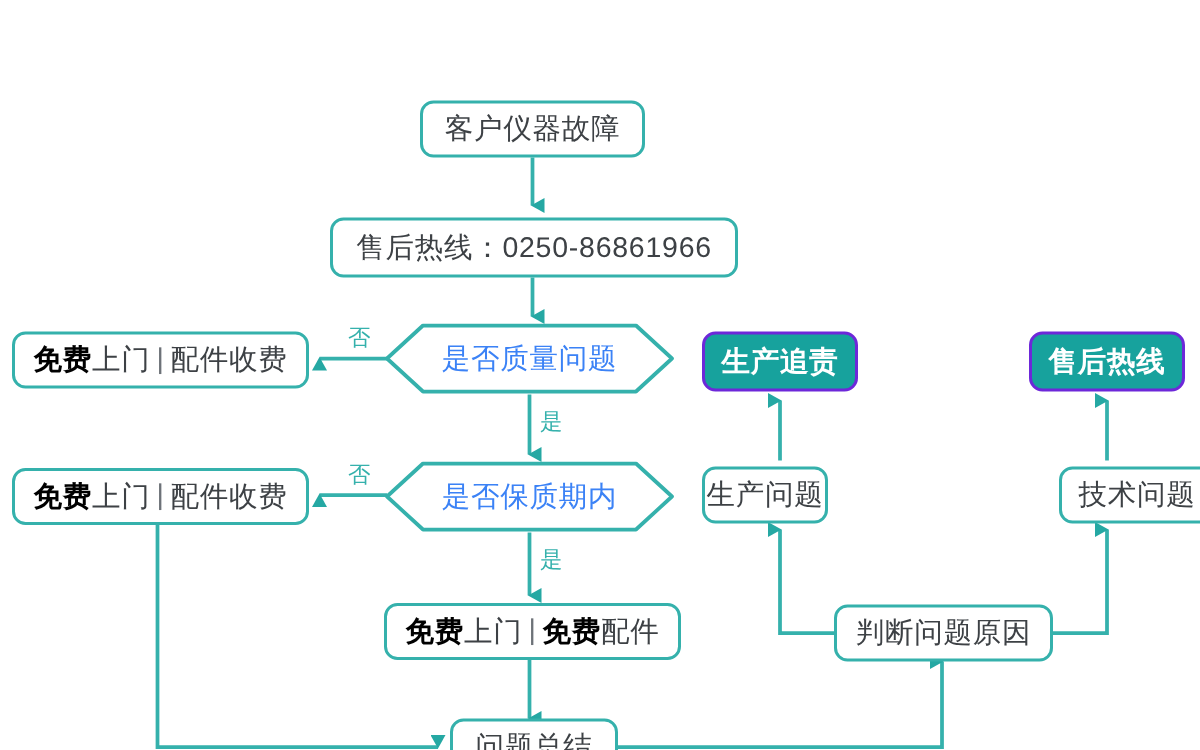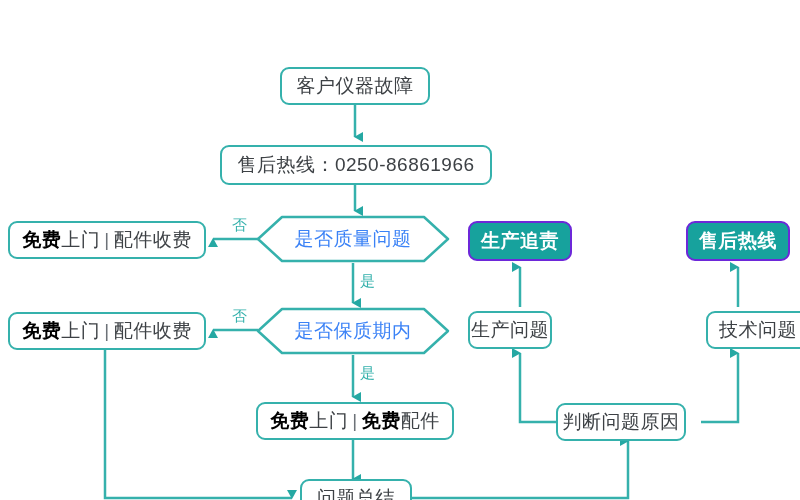--- a/index.html
+++ b/index.html
@@ -176,21 +176,21 @@
   </div>
 
   <div class="node node-box" style="left:256px; top:357px; width:198px; height:38px;">
     <span class="free-word">免费</span>
       <span>上门</span>
       <span class="sep-word">|</span>
       <span class="free-word">免费</span>
       <span>配件</span>
   </div>
 
-  <div class="node node-box" style="left:556px; top:358px; width:130px; height:38px;text-align:center;">
+  <div class="node node-box" style="left:556px; top:358px; width:146px; height:38px;text-align:center;">
     <span>判断问题原因</span>
   </div>
 
   <div class="node node-box" style="left:300px; top:434px; width:112px; height:38px;">
     <span>问题总结</span>
   </div>
 
   <div class="edge-label" style="left:232px; top:171px;">否</div>
   <div class="edge-label" style="left:360px; top:227px;">是</div>
   <div class="edge-label" style="left:232px; top:262px;">否</div>

